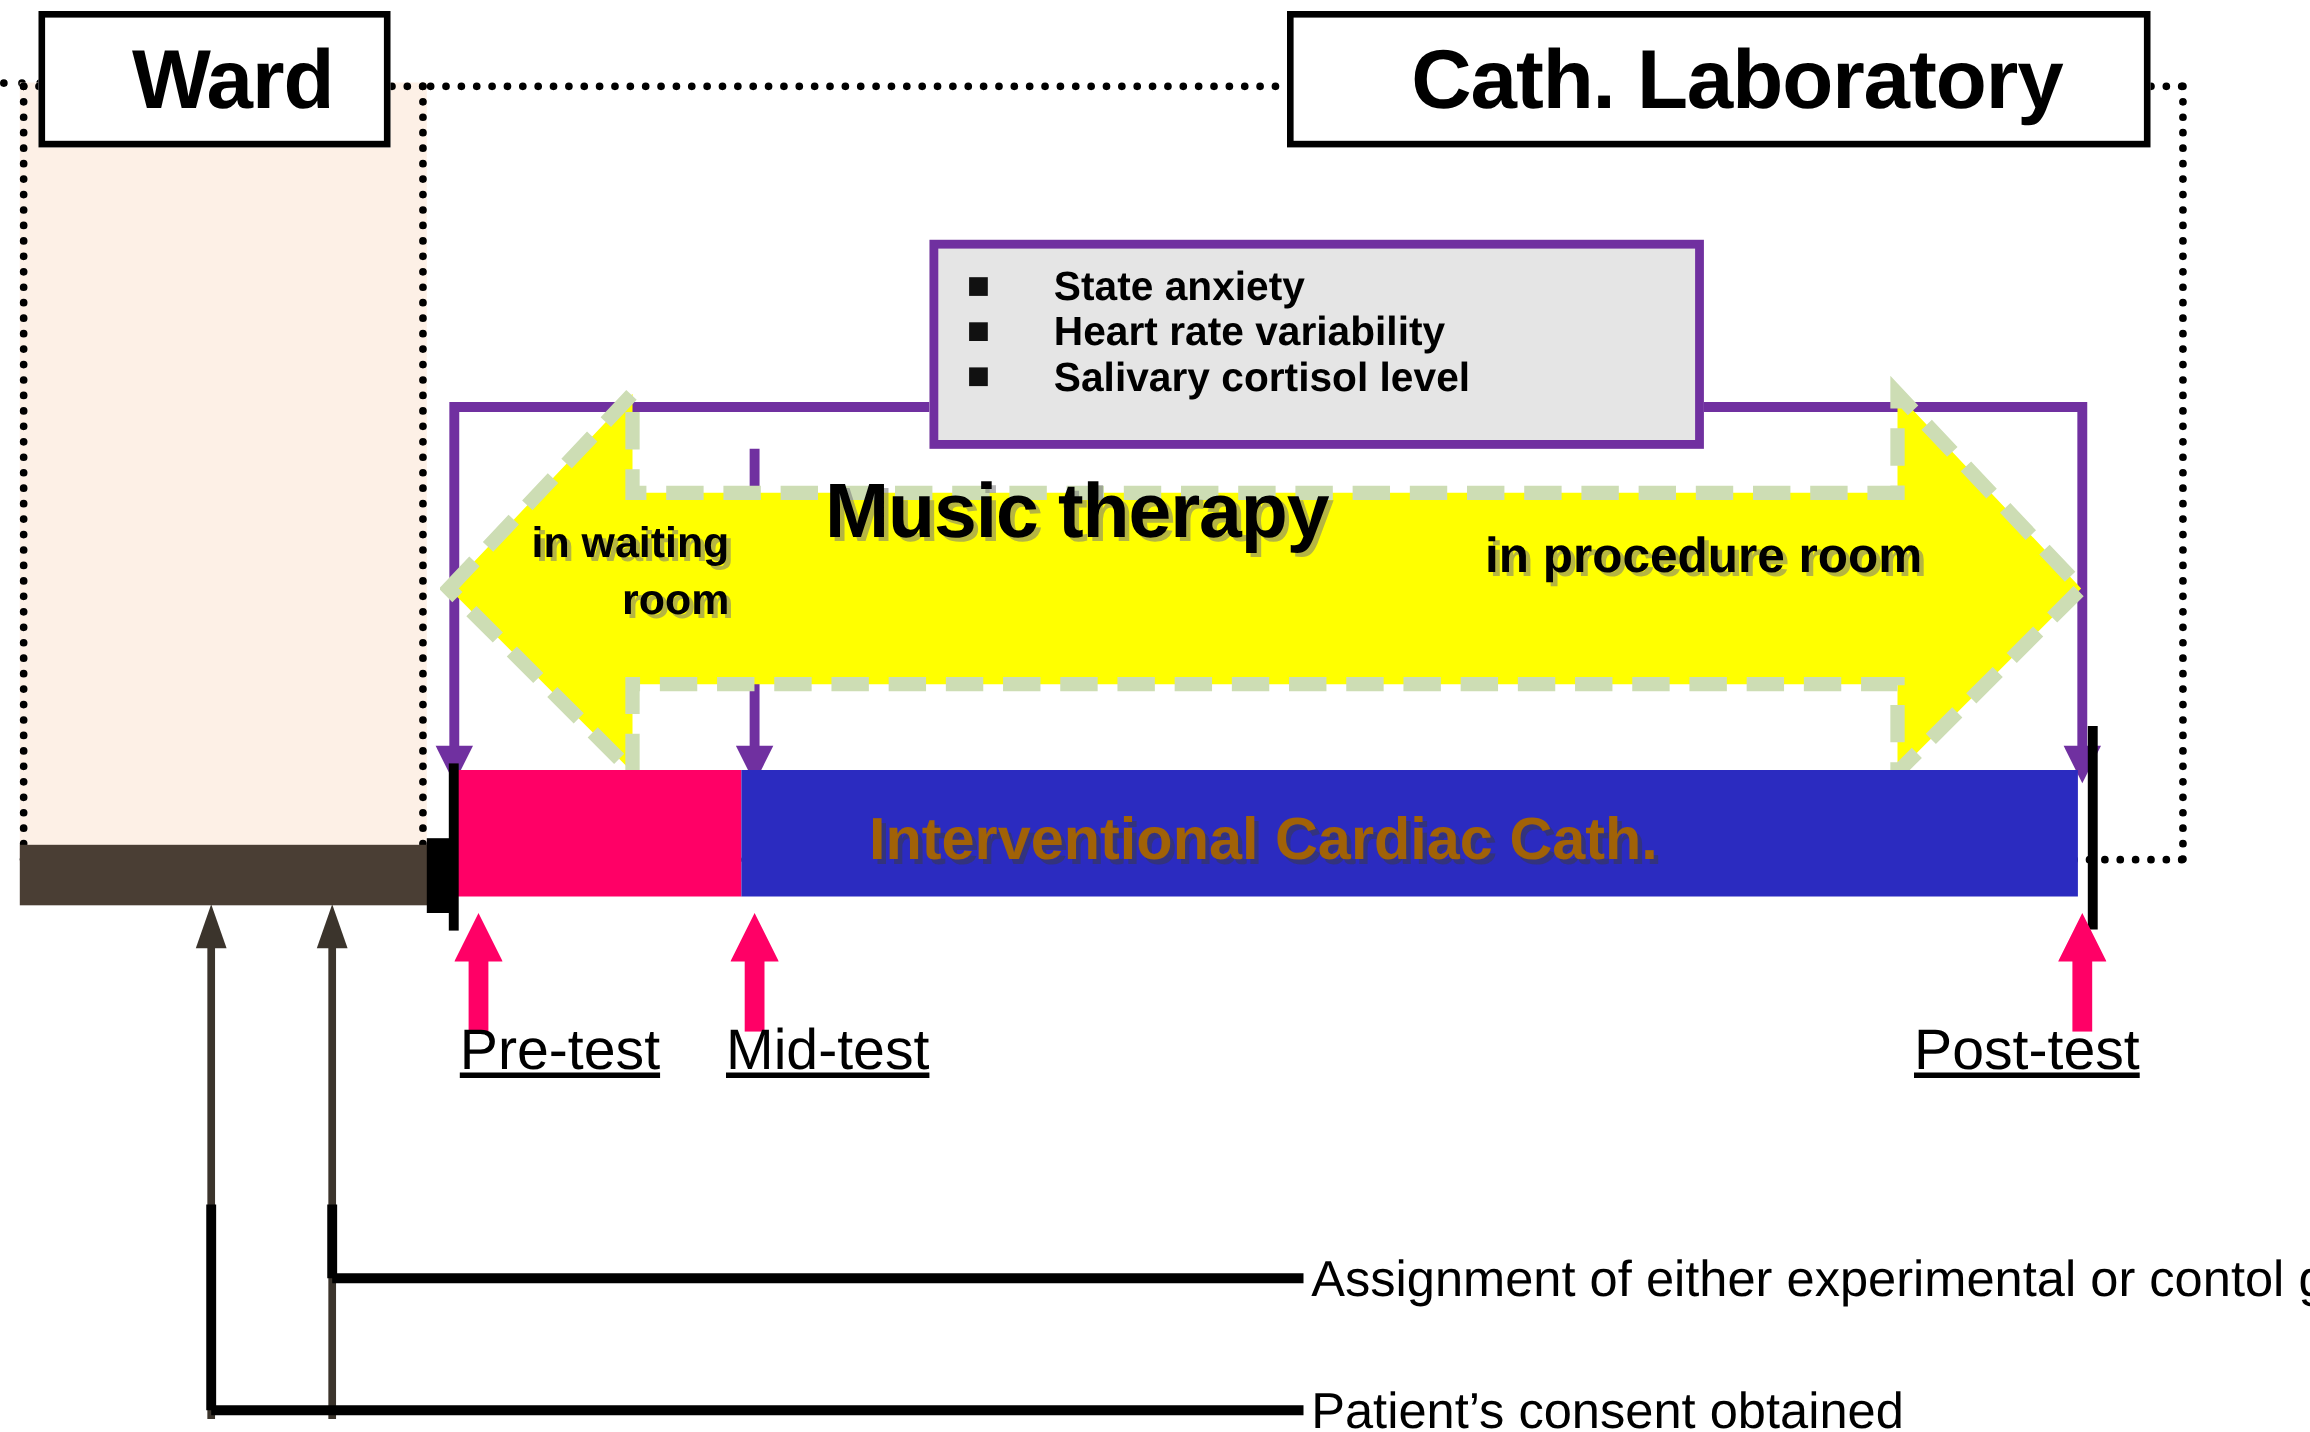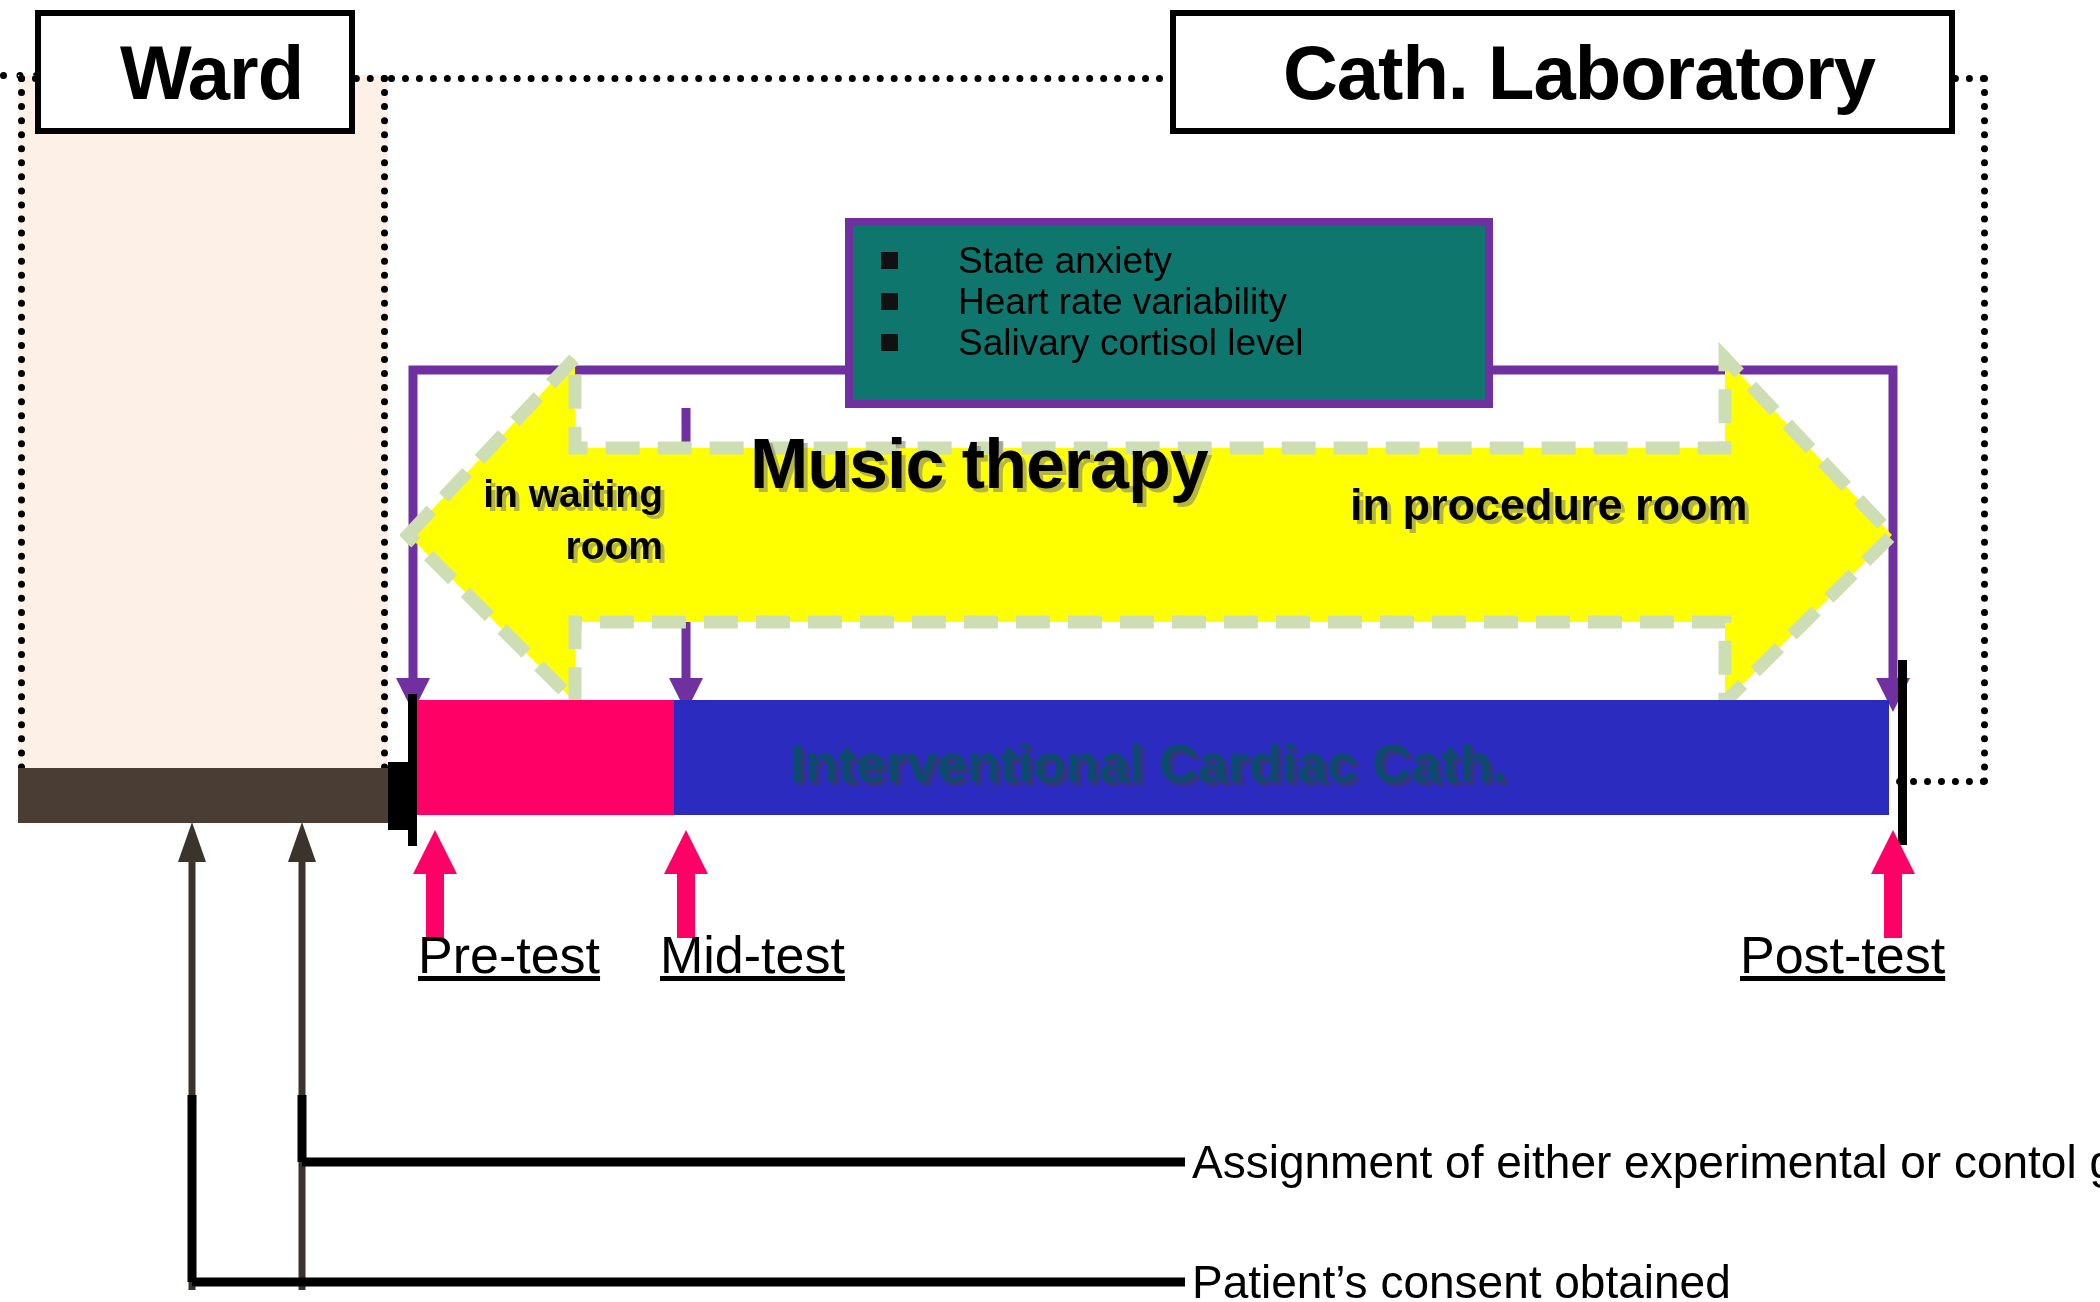--- a/index.html
+++ b/index.html
@@ -32,23 +32,23 @@
     font-weight:bold;color:#000;
     font-family:"Liberation Sans","DejaVu Sans",sans-serif;
     letter-spacing:-1px;
     padding-left:33px;
   }
   #ward-title{left:35px;top:10px;width:275px;height:112px;font-size:76px;}
   #lab-title{left:1170px;top:10px;width:740px;height:112px;font-size:76px;}
 
   
   #measures-box{
-    left:845px;top:218px;width:648px;height:190px;
-    background:#0f766e;border:8px solid #7030A0;
-    box-sizing:border-box;padding:14px 0 0 0;
+    left:845px;top:218px;width:704px;height:190px;
+    background:#e5e5e5;border:8px solid #7030A0;
+    box-sizing:border-box;padding:14px 0 0 0;font-weight:bold;
   }
   .measure-row{display:flex;align-items:center;height:41px;margin-left:28px;}
   .bullet{width:17px;height:17px;background:#111;margin-right:60px;flex:0 0 auto;}
   .measure-label{font-size:37px;color:#000;line-height:1;
                  font-family:"Liberation Sans","DejaVu Sans",sans-serif;}
 
   
   #purple-svg{left:0;top:0;width:2100px;height:1302px;pointer-events:none;}
 
   
@@ -64,21 +64,21 @@
   #music-therapy{left:750px;top:424px;font-size:70px;letter-spacing:-1px;}
   #in-waiting{left:448px;top:468px;font-size:39px;width:215px;
               line-height:52px;white-space:normal;text-align:right;}
   #in-procedure{left:1310px;top:479px;font-size:45px;margin-left:40px;}
 
   
   #ward-bar{left:18px;top:768px;width:395px;height:55px;background:#4A3E34;}
   #ward-bar-cap{left:388px;top:762px;width:28px;height:68px;background:#000;}
   #pink-bar{left:414px;top:700px;width:260px;height:115px;background:#FF0066;}
   #blue-bar{left:674px;top:700px;width:1215px;height:115px;background:#2B2BC0;}
-  #cath-label{left:790px;top:732px;font-size:54px;font-weight:bold;color:#0c4a6e;
+  #cath-label{left:790px;top:732px;font-size:54px;font-weight:bold;color:#a16207;
     text-shadow:4px 4px 0 rgba(60,60,60,.5);
     font-family:"Liberation Sans","DejaVu Sans",sans-serif;white-space:nowrap;}
 
   
   #tick-left{left:408px;top:694px;width:9px;height:152px;background:#000;}
   #tick-right{left:1898px;top:660px;width:9px;height:185px;background:#000;}
 
   
   .pink-arrow{width:44px;height:108px;}
 

